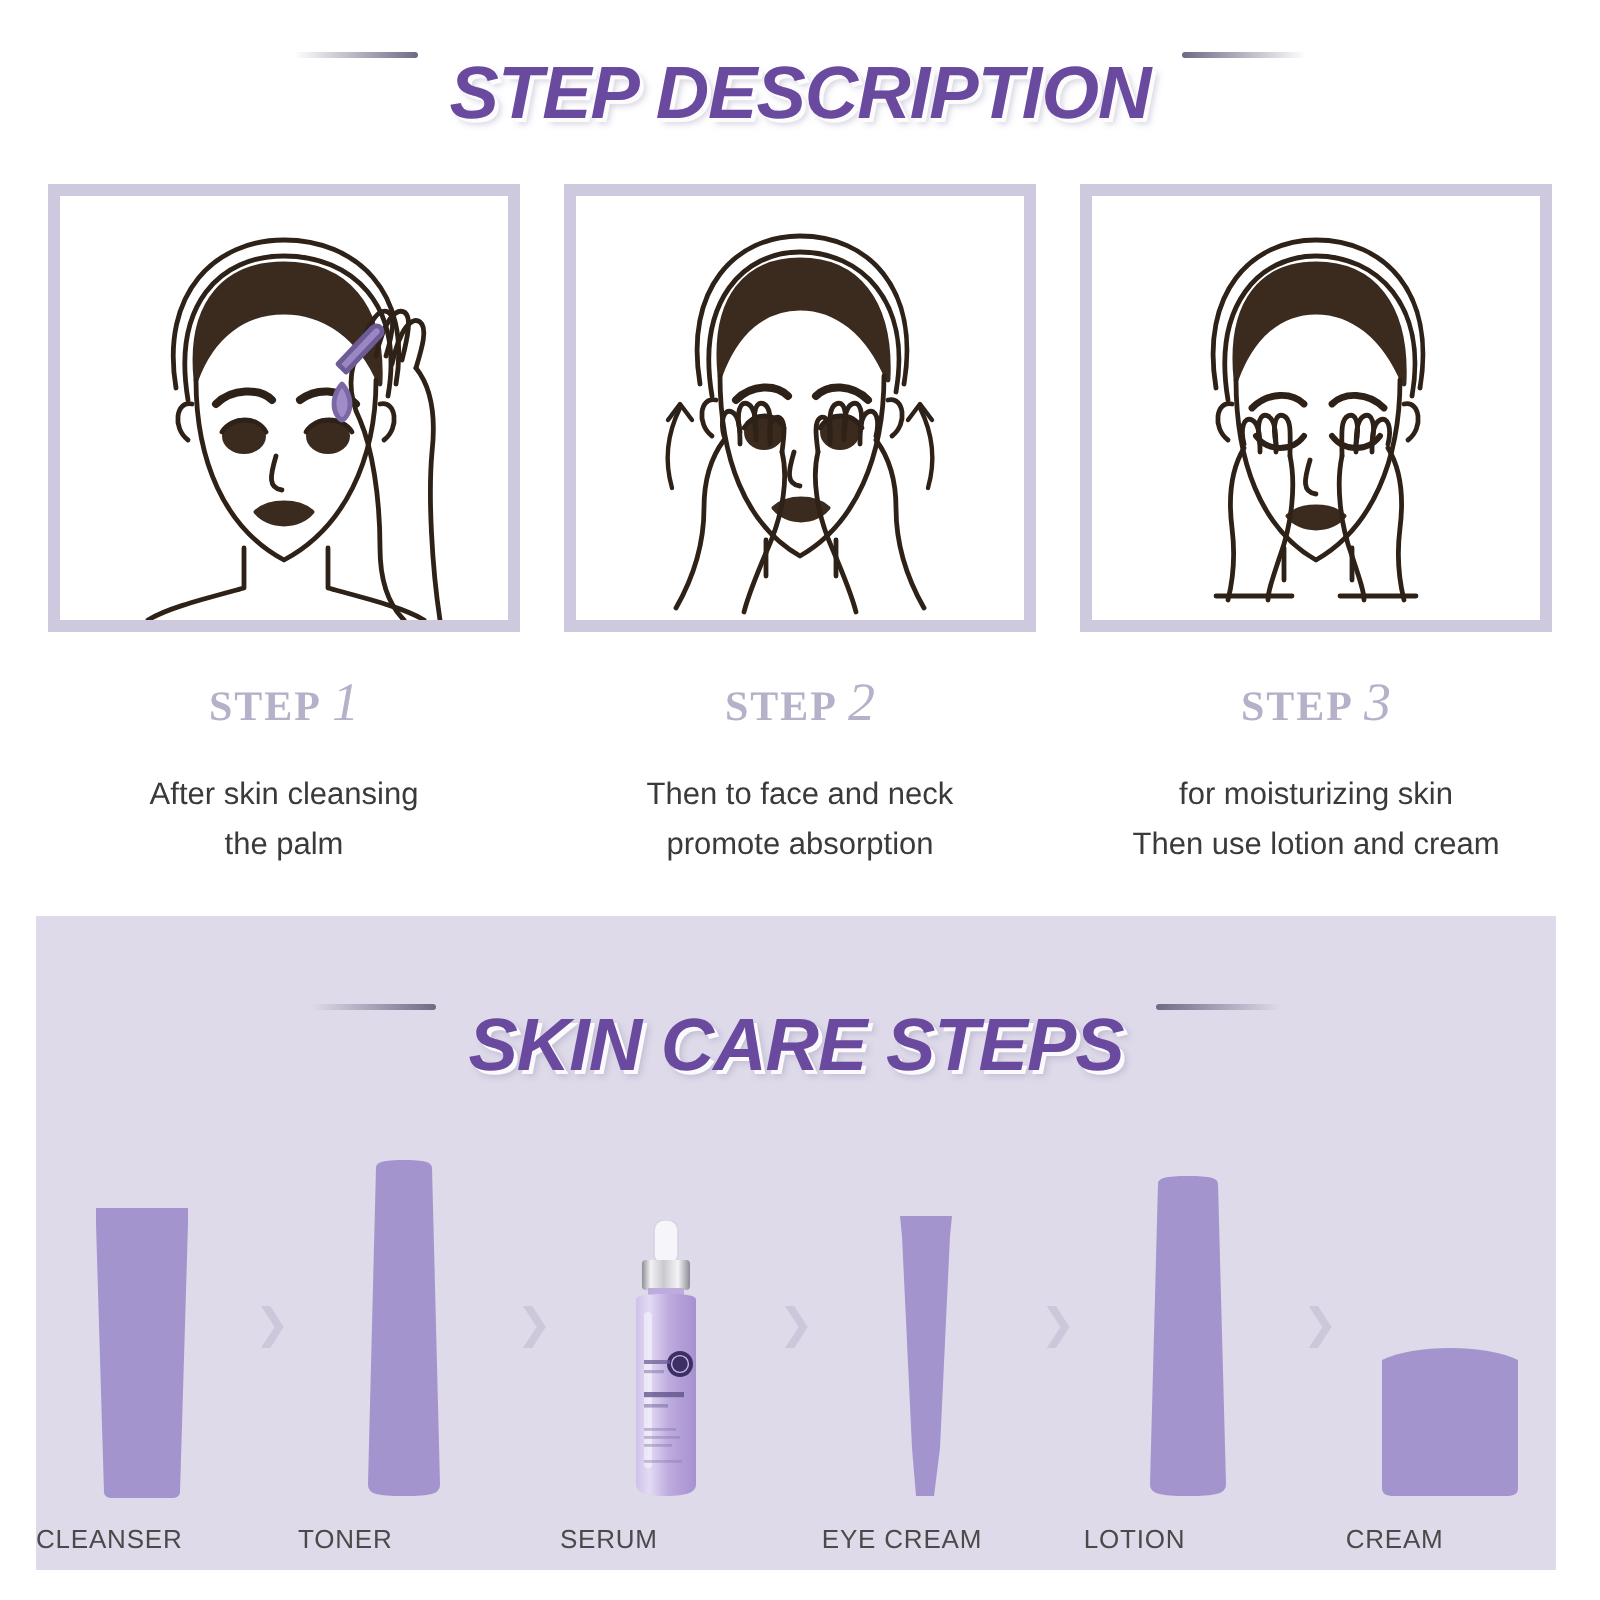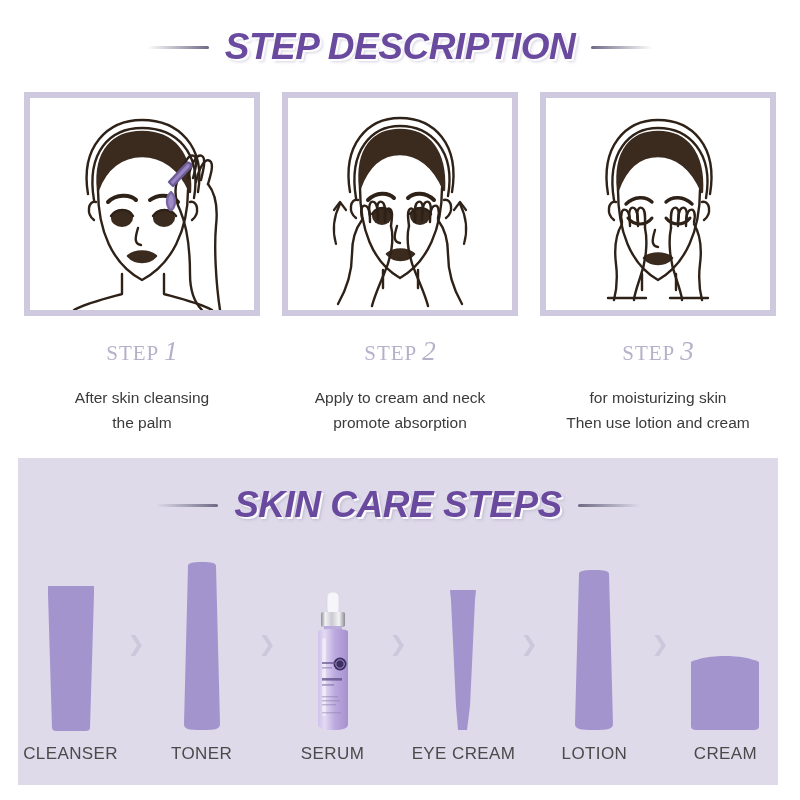--- a/index.html
+++ b/index.html
@@ -7,21 +7,20 @@
     width: 800px; height: 800px;
     background: #ffffff;
     font-family: "Liberation Sans", sans-serif;
     overflow: hidden;
     position: relative;
   }
 
   
   .section-title-row {
     display: flex;
-    align-items: center;
     justify-content: center;
     gap: 16px;
   }
   .title-dash {
     width: 62px; height: 3px;
     background: linear-gradient(90deg, rgba(120,110,150,0) 0%, #6e6a85 100%);
     border-radius: 2px;
   }
   .title-dash.right {
     background: linear-gradient(270deg, rgba(120,110,150,0) 0%, #6e6a85 100%);
@@ -58,42 +57,42 @@
     text-align: center;
     margin-top: 20px;
     font-family: "Liberation Serif", serif;
     color: #b7b0c9;
     white-space: nowrap;
   }
   .step-label .word {
     font-size: 21px;
     font-variant: small-caps;
     letter-spacing: 1px;
-    font-weight: normal;
+    font-weight: bold;
   }
   .step-label .num {
     font-size: 27px;
     font-style: italic;
     margin-left: 5px;
   }
   .step-desc {
     text-align: center;
     margin-top: 18px;
     font-size: 15.5px;
     line-height: 1.62;
     color: #3a3a3a;
   }
 
   
   #bottom-section {
     position: absolute;
     left: 18px; top: 458px;
     width: 760px; height: 327px;
     background: #dedae9;
-    padding-top: 26px;
+    padding-top: 44px;
   }
   .products-row {
     display: flex;
     align-items: flex-end;
     justify-content: center;
     height: 190px;
     margin-top: 16px;
   }
   .product-cell {
     width: 106px;
@@ -113,22 +112,21 @@
     font-size: 21px;
     font-weight: 300;
   }
   .labels-row {
     display: flex;
     justify-content: center;
     margin-top: 12px;
   }
   .label-cell {
     width: 106px;
-    text-align: center;
-    font-size: 17px;
+    font-size: 13px;
     letter-spacing: 0.4px;
     color: #4a4a4a;
     white-space: nowrap;
   }
   .label-spacer { width: 26px; }
 </style>
 </head>
 <body>
 
 <div id="top-section">
@@ -231,21 +229,21 @@
             <path d="M46 112 L52 104 L58 112" stroke-width="2.2"></path>
             <path d="M176 146 C180 132 178 118 172 106" stroke-width="2.2"></path>
             <path d="M166 112 L172 104 L178 112" stroke-width="2.2"></path>
           </g>
         </svg>
       </div>
       <div class="step-label">
         <span class="word">STEP</span><span class="num">2</span>
       </div>
       <div class="step-desc">
-        <div>Apply to cream and neck</div>
+        <div>Then to face and neck</div>
         <div>promote absorption</div>
       </div>
     </div>
 
     <div class="step-col">
       <div class="step-frame">
         <svg viewBox="0 0 224 212">
           <g fill="none" stroke="#2e2117" stroke-width="2.4" stroke-linecap="round" stroke-linejoin="round">
             <path d="M62 96 C54 48 80 22 112 22 C146 22 172 48 164 96"></path>
             <path d="M68 102 C60 54 84 30 112 30 C142 30 168 54 160 100"></path>

